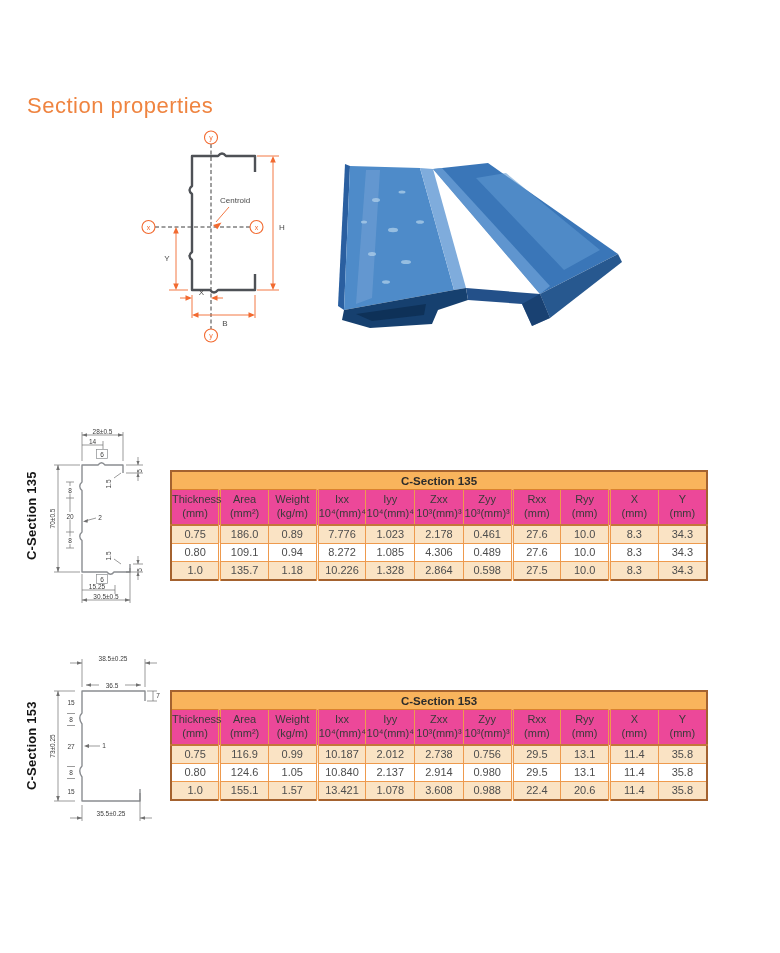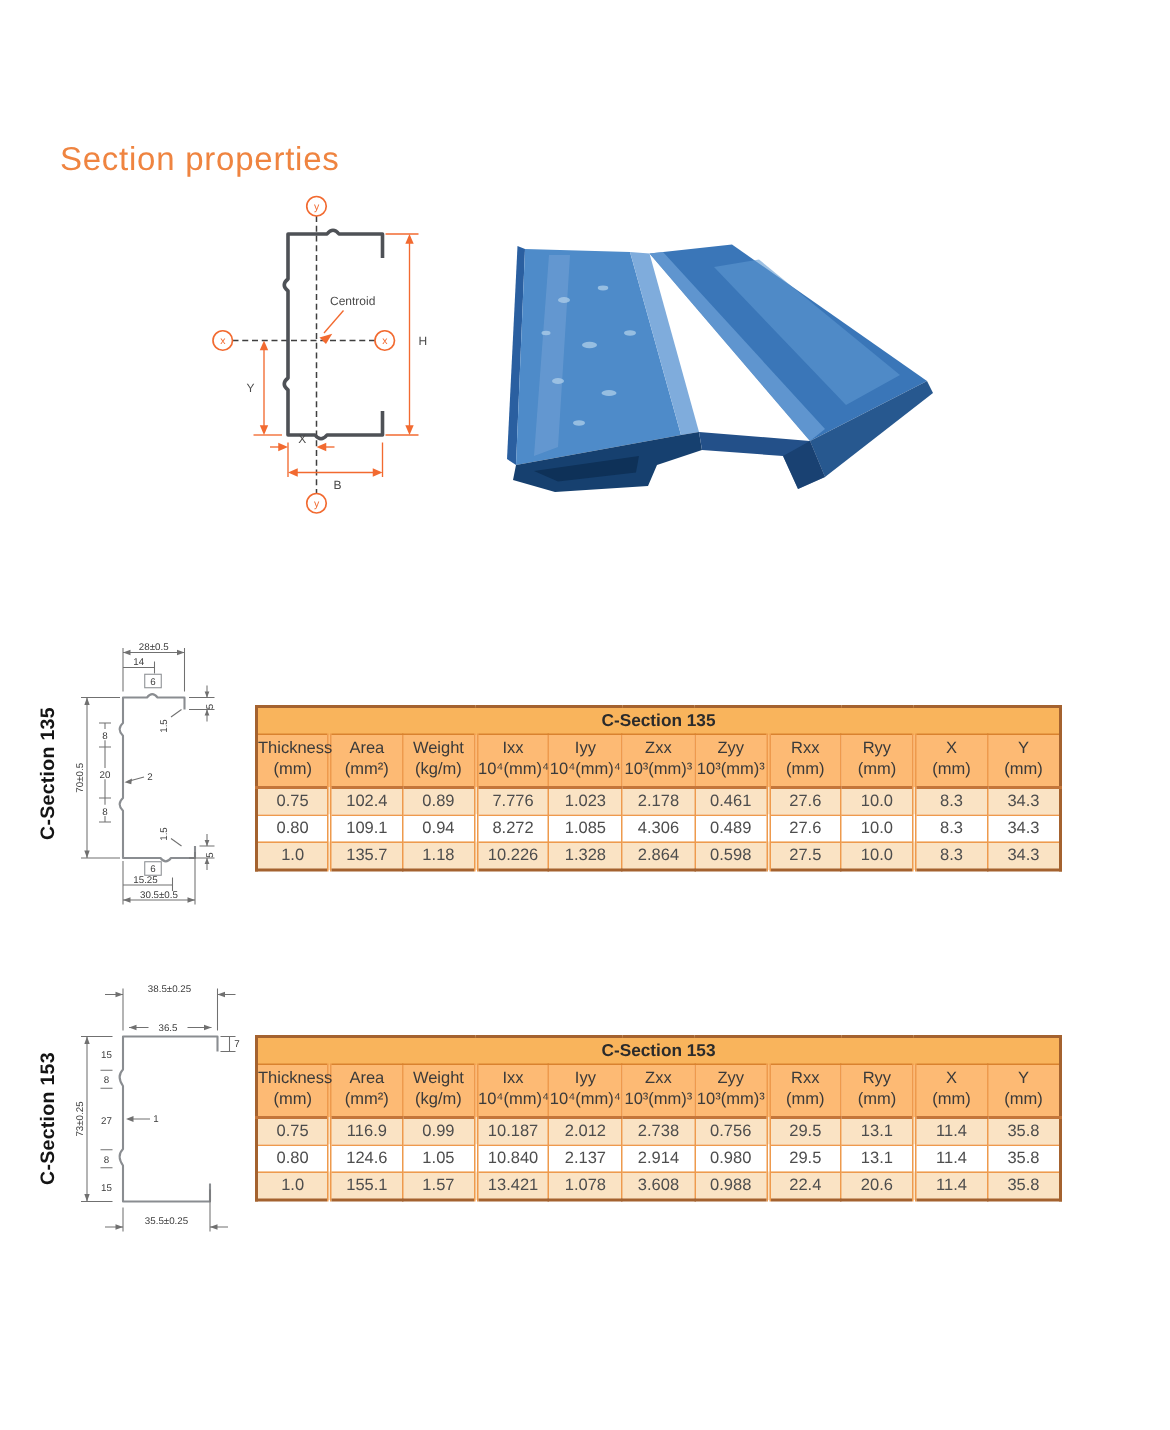--- a/index.html
+++ b/index.html
@@ -1,29 +1,29 @@
 <!DOCTYPE html>
 <html><head>
 <meta charset="utf-8">
 <style>
   html,body{margin:0;padding:0;background:#fff;}
   .page{position:relative;width:780px;height:953px;background:#fff;overflow:hidden;
         font-family:"Liberation Sans","DejaVu Sans",sans-serif;}
-  .title{position:absolute;left:40px;top:93px;margin:0;font-size:22px;font-weight:400;
+  .title{position:absolute;left:27px;top:93px;margin:0;font-size:22px;font-weight:400;
          color:#EF8440;letter-spacing:.5px;}
   .abs{position:absolute;}
   .sec-label{position:absolute;transform:rotate(-90deg);transform-origin:0 0;
              font-weight:bold;font-size:13px;color:#141414;white-space:nowrap;letter-spacing:.2px;}
   
   .twrap{position:absolute;left:170px;width:538px;}
   table{border-collapse:collapse;width:100%;table-layout:fixed;background:#fff;
         border:2px solid #A4622F;}
   .title-row th{background:#F9B45C;font-size:11.5px;font-weight:bold;color:#2b2b2b;
         padding:3px 0 2px 0;border-bottom:1px solid #D9822F;}
-  thead tr.cols th{background:#fdba74;font-weight:400;color:#3a3a3a;font-size:11px;
+  thead tr.cols th{background:#ec4899;font-weight:400;color:#3a3a3a;font-size:11px;
         padding:2px 0 3px 0;border:1px solid #EE9A4D;border-bottom:2px solid #C4763A;line-height:1.3;margin-top:36px;}
   thead .cn,thead .cu{text-align:center;}
   tbody td{font-size:11px;color:#4d4d4d;text-align:center;height:17px;
         border:1px solid #EE9A4D;padding:0;}
   tbody tr:nth-child(odd){background:#FAE3C4;}
   tbody tr:nth-child(even){background:#FFFFFF;}
   th:nth-child(1){width:11.3%}th:nth-child(2){width:9.2%}th:nth-child(3){width:8.0%}
   th:nth-child(4){width:10.3%}th:nth-child(5){width:10.3%}th:nth-child(6){width:10.7%}
   th:nth-child(7){width:10.7%}th:nth-child(8){width:8.4%}th:nth-child(9){width:7.1%}
   th:nth-child(10){width:6.9%}th:nth-child(11){width:7.1%}
@@ -266,21 +266,21 @@
             </th>
             <th>
               <div class="cn">Y</div>
               <div class="cu">(mm)</div>
             </th>
           </tr>
       </thead>
       <tbody>
           <tr>
             <td>0.75</td>
-            <td>102.4</td>
+            <td>186.0</td>
             <td>0.89</td>
             <td>7.776</td>
             <td>1.023</td>
             <td>2.178</td>
             <td>0.461</td>
             <td>27.6</td>
             <td>10.0</td>
             <td>8.3</td>
             <td>34.3</td>
           </tr>

